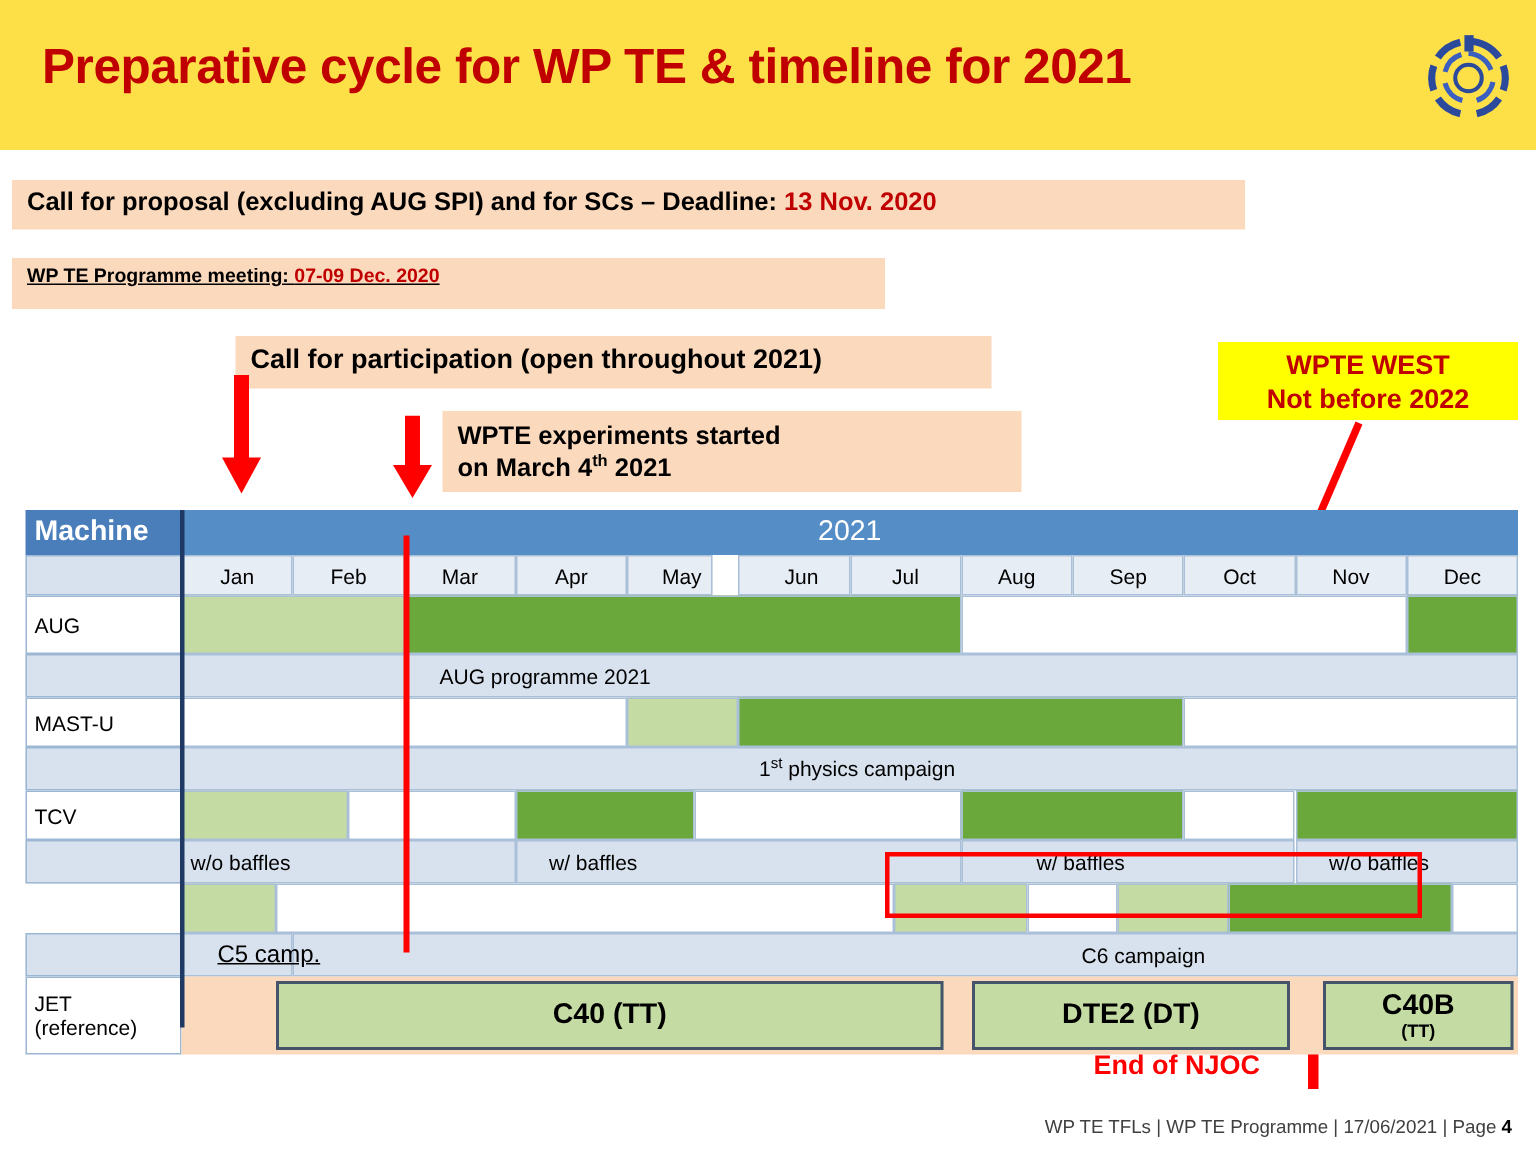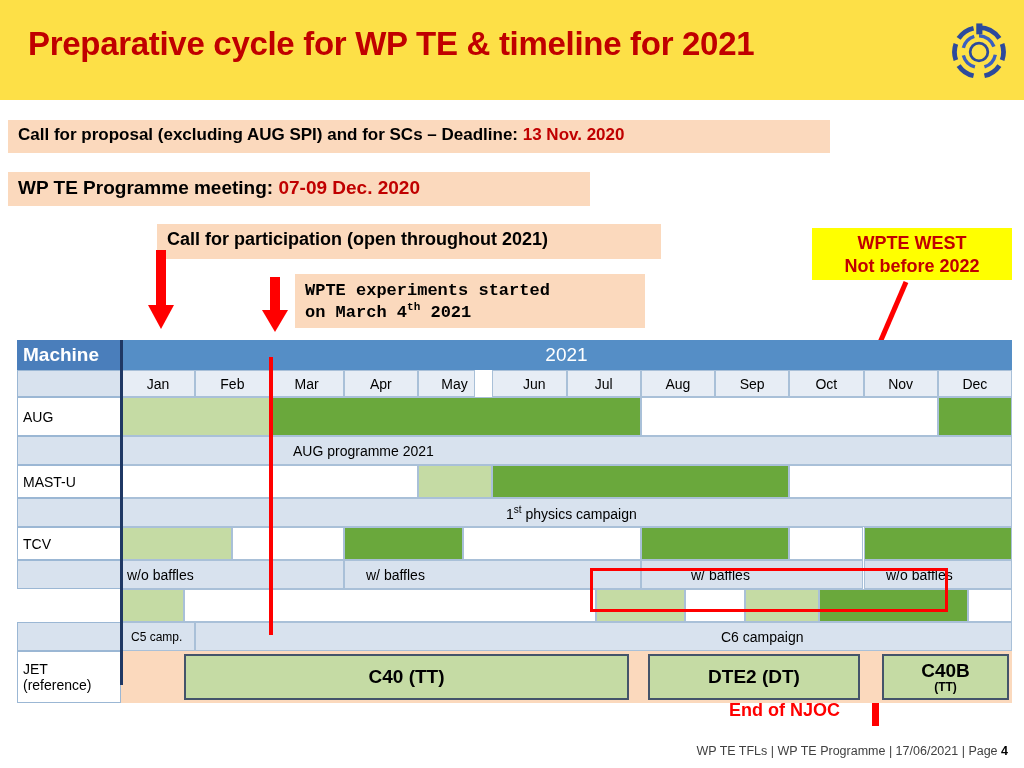--- a/index.html
+++ b/index.html
@@ -24,24 +24,24 @@
   }
 
   
   .callout{
     position:absolute;background:#fbd9bd;color:#000;
     font-weight:bold;line-height:1.25;
     padding:4px 10px 5px 10px;box-sizing:border-box;
   }
   .c-red{color:#c00000;}
   #callout-proposal{left:8px;top:120px;width:822px;height:33px;font-size:17px;}
-  #callout-meeting{left:8px;top:172px;width:582px;height:34px;font-size:19px;}
+  #callout-meeting{left:8px;top:172px;width:582px;height:34px;font-size:13px;text-decoration:underline;}
   #callout-participation{left:157px;top:224px;width:504px;height:35px;font-size:18px;}
-  #callout-experiments{left:295px;top:274px;width:350px;height:54px;font-size:17px;
-    font-family:Liberation Mono, monospace;padding-top:6px;}
+  #callout-experiments{left:295px;top:274px;width:386px;height:54px;font-size:17px;
+    font-family:Liberation Sans, sans-serif;padding-top:6px;}
   #callout-experiments sup{font-size:11px;}
 
   
   #callout-west{
     position:absolute;left:812px;top:228px;width:200px;height:52px;
     background:#ffff00;color:#c00000;font-weight:bold;font-size:18px;
     text-align:center;line-height:1.3;padding-top:4px;box-sizing:border-box;
   }
 
   
@@ -289,21 +289,21 @@
     <div class="tcell c-lightgreen" style="left:475.2px;width:89.1px;"></div>
     <div class="tcell c-white" style="left:564.3px;width:59.4px;"></div>
     <div class="tcell c-lightgreen" style="left:623.7px;width:74.3px;"></div>
     <div class="tcell c-darkgreen" style="left:698px;width:148.5px;"></div>
     <div class="tcell c-white" style="left:846.5px;width:44.5px;"></div>
   </div>
   <div class="sublabel-left" style="top:282px;height:29px;"></div>
   <div class="sub-track" style="left:104px;top:282px;width:891px;height:29px;">
     <div class="scell" style="left:0px;width:74.25px;"></div>
     <div class="scell" style="left:74.25px;width:816.75px;"></div>
-    <div class="sub-text" style="left:10px;font-size:12px;">C5 camp.</div>
+    <div class="sub-text" style="left:24px;font-size:16px;text-decoration:underline;">C5 camp.</div>
     <div class="sub-text" style="left:600px;">C6 campaign</div>
   </div>
 
   <div class="mlabel two-line" style="top:311px;height:52px;">
     <span>JET</span>
     <span>(reference)</span>
   </div>
   <div class="track" style="left:104px;top:311px;width:891px;height:52px;">
     <div class="tcell c-peach" style="left:0px;width:891px;border:none;"></div>
     <div class="jetbox" style="left:63px;top:3px;width:445px;height:46px;">

